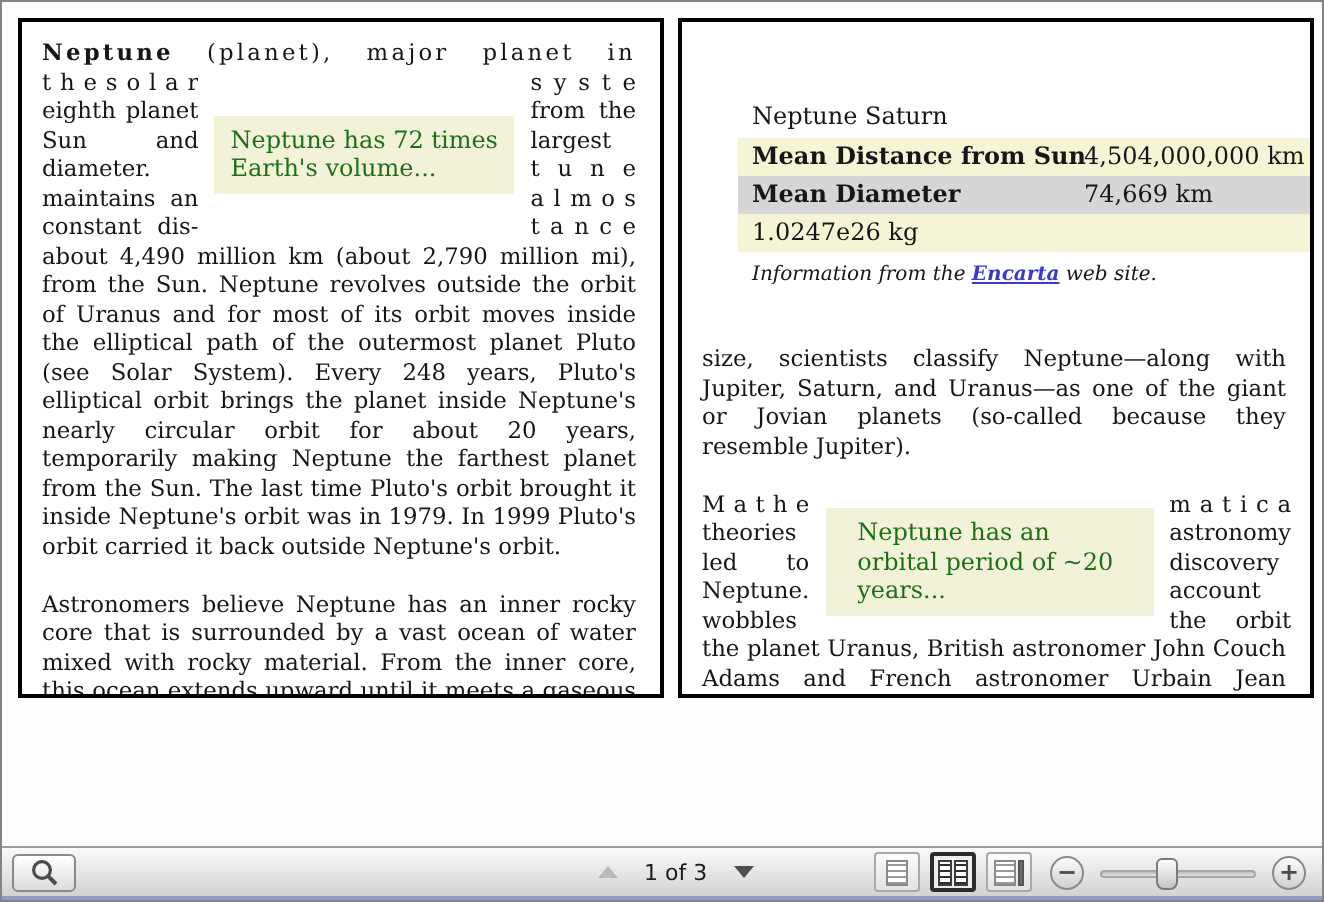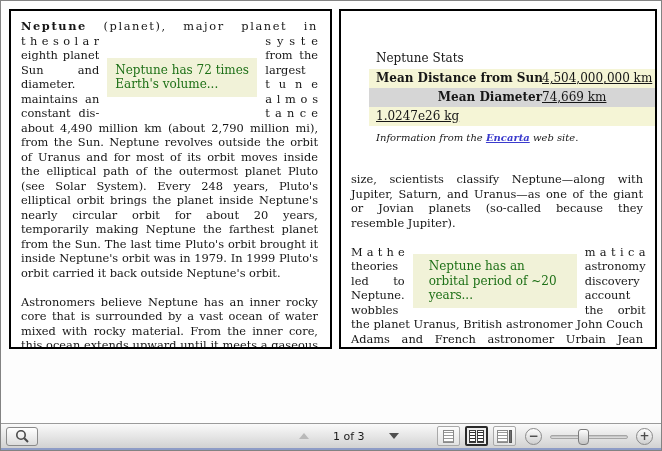--- a/index.html
+++ b/index.html
@@ -33,42 +33,42 @@
   .callout-holder { flex:1; display:flex; align-items:center; justify-content:center; padding:0 8px; }
   .callout { background:#f1f2d8; color:#1e7017; font-size:12px;
              line-height:14.5px; padding:5px 8px; }
   .callout-1 { width:150px; }
   .callout-2 { width:164px;padding-left:16px; }
 
   
   .stats { margin:30px -12px 0 18px; font-size:12px; }
   .stats-title { line-height:18px; margin-left:7px; margin-bottom:2px; }
   .stats-rows { }
-  .stats-row { display:flex; line-height:19px; padding-left:7px; overflow:hidden;text-align:right; }
+  .stats-row { display:flex; line-height:19px; padding-left:7px; overflow:hidden; }
   .stats-row:nth-child(odd)  { background:#f5f5d6; }
   .stats-row:nth-child(even) { background:#d6d6d6; }
   .stats-label { font-weight:bold; width:166px; flex-shrink:0; white-space:nowrap; }
-  .stats-value { white-space:nowrap;text-decoration:underline; }
+  .stats-value { white-space:nowrap; }
   .stats-note { font-style:italic; font-size:10px; line-height:16px; margin:4px 0 0 7px; }
   .stats-note a { color:#3a3acd; font-weight:bold; text-decoration:underline; cursor:pointer; }
 
   .pr-para1 { margin-top:26px; }
 
   
   .footer { position:absolute; left:0; right:0; bottom:0; height:27px;
             background:linear-gradient(#fafafa,#d2d2d2);
             border-top:1px solid #9a9a9a; border-bottom:2px solid #8e9cc6;
             font-family:"DejaVu Sans", sans-serif; }
 
   .search-btn { position:absolute; left:5px; top:3px; width:32px; height:19px;
                 border:1px solid #8a8a8a; border-radius:3px;
                 background:linear-gradient(#ffffff,#dcdcdc);
                 display:flex; align-items:center; justify-content:center; cursor:pointer; }
 
-  .nav { position:absolute; left:298px; top:0; height:24px; display:flex; align-items:center; gap:24px; }
+  .nav { position:absolute; left:298px; top:0; height:24px; display:flex; align-items:center; gap:13px; }
   .tri-up { width:0; height:0; border-left:5px solid transparent; border-right:5px solid transparent;
             border-bottom:6px solid #b9b9b9; cursor:pointer; }
   .tri-down { width:0; height:0; border-left:5px solid transparent; border-right:5px solid transparent;
               border-top:6px solid #4f4f4f; cursor:pointer; }
   .page-indicator { font-size:11px; color:#1a1a1a; }
 
   .view-group { position:absolute; left:436px; top:2px; display:flex; gap:5px; }
   .view-btn { width:23px; height:20px; border:1px solid #a9a9a9; border-radius:2px;
               background:linear-gradient(#fcfcfc,#e2e2e2);
               display:flex; align-items:center; justify-content:center; gap:1px; cursor:pointer; }
@@ -124,21 +124,21 @@
       </div>
 
       <div class="para">about 4,490 million km (about 2,790 million mi), from the Sun. Neptune revolves outside the orbit of Uranus and for most of its orbit moves inside the elliptical path of the outermost planet Pluto (see Solar System). Every 248 years, Pluto's elliptical orbit brings the planet inside Neptune's nearly circular orbit for about 20 years, temporarily making Neptune the farthest planet from the Sun. The last time Pluto's orbit brought it inside Neptune's orbit was in 1979. In 1999 Pluto's orbit carried it back outside Neptune's orbit.</div>
       <div class="para-gap"></div>
       <div class="para">Astronomers believe Neptune has an inner rocky core that is surrounded by a vast ocean of water mixed with rocky material. From the inner core, this ocean extends upward until it meets a gaseous atmosphere of hydrogen, helium, and trace amounts of methane. Neptune has four rings and 11 known moons. Even though Neptune's volume is 72 times Earth's volume, its mass is only 17.15 times Earth's mass. Because of its</div>
     </div>
 
     <div class="page page-right">
 
       <div class="stats">
-        <div class="stats-title">Neptune Stats</div>
+        <div class="stats-title">Neptune Saturn</div>
         <div class="stats-rows">
             <div class="stats-row">
             <span class="stats-label">Mean Distance from Sun</span>
             <span class="stats-value">4,504,000,000 km</span>
           </div>
             <div class="stats-row">
             <span class="stats-label">Mean Diameter</span>
             <span class="stats-value">74,669 km</span>
           </div>
             <div class="stats-row">

